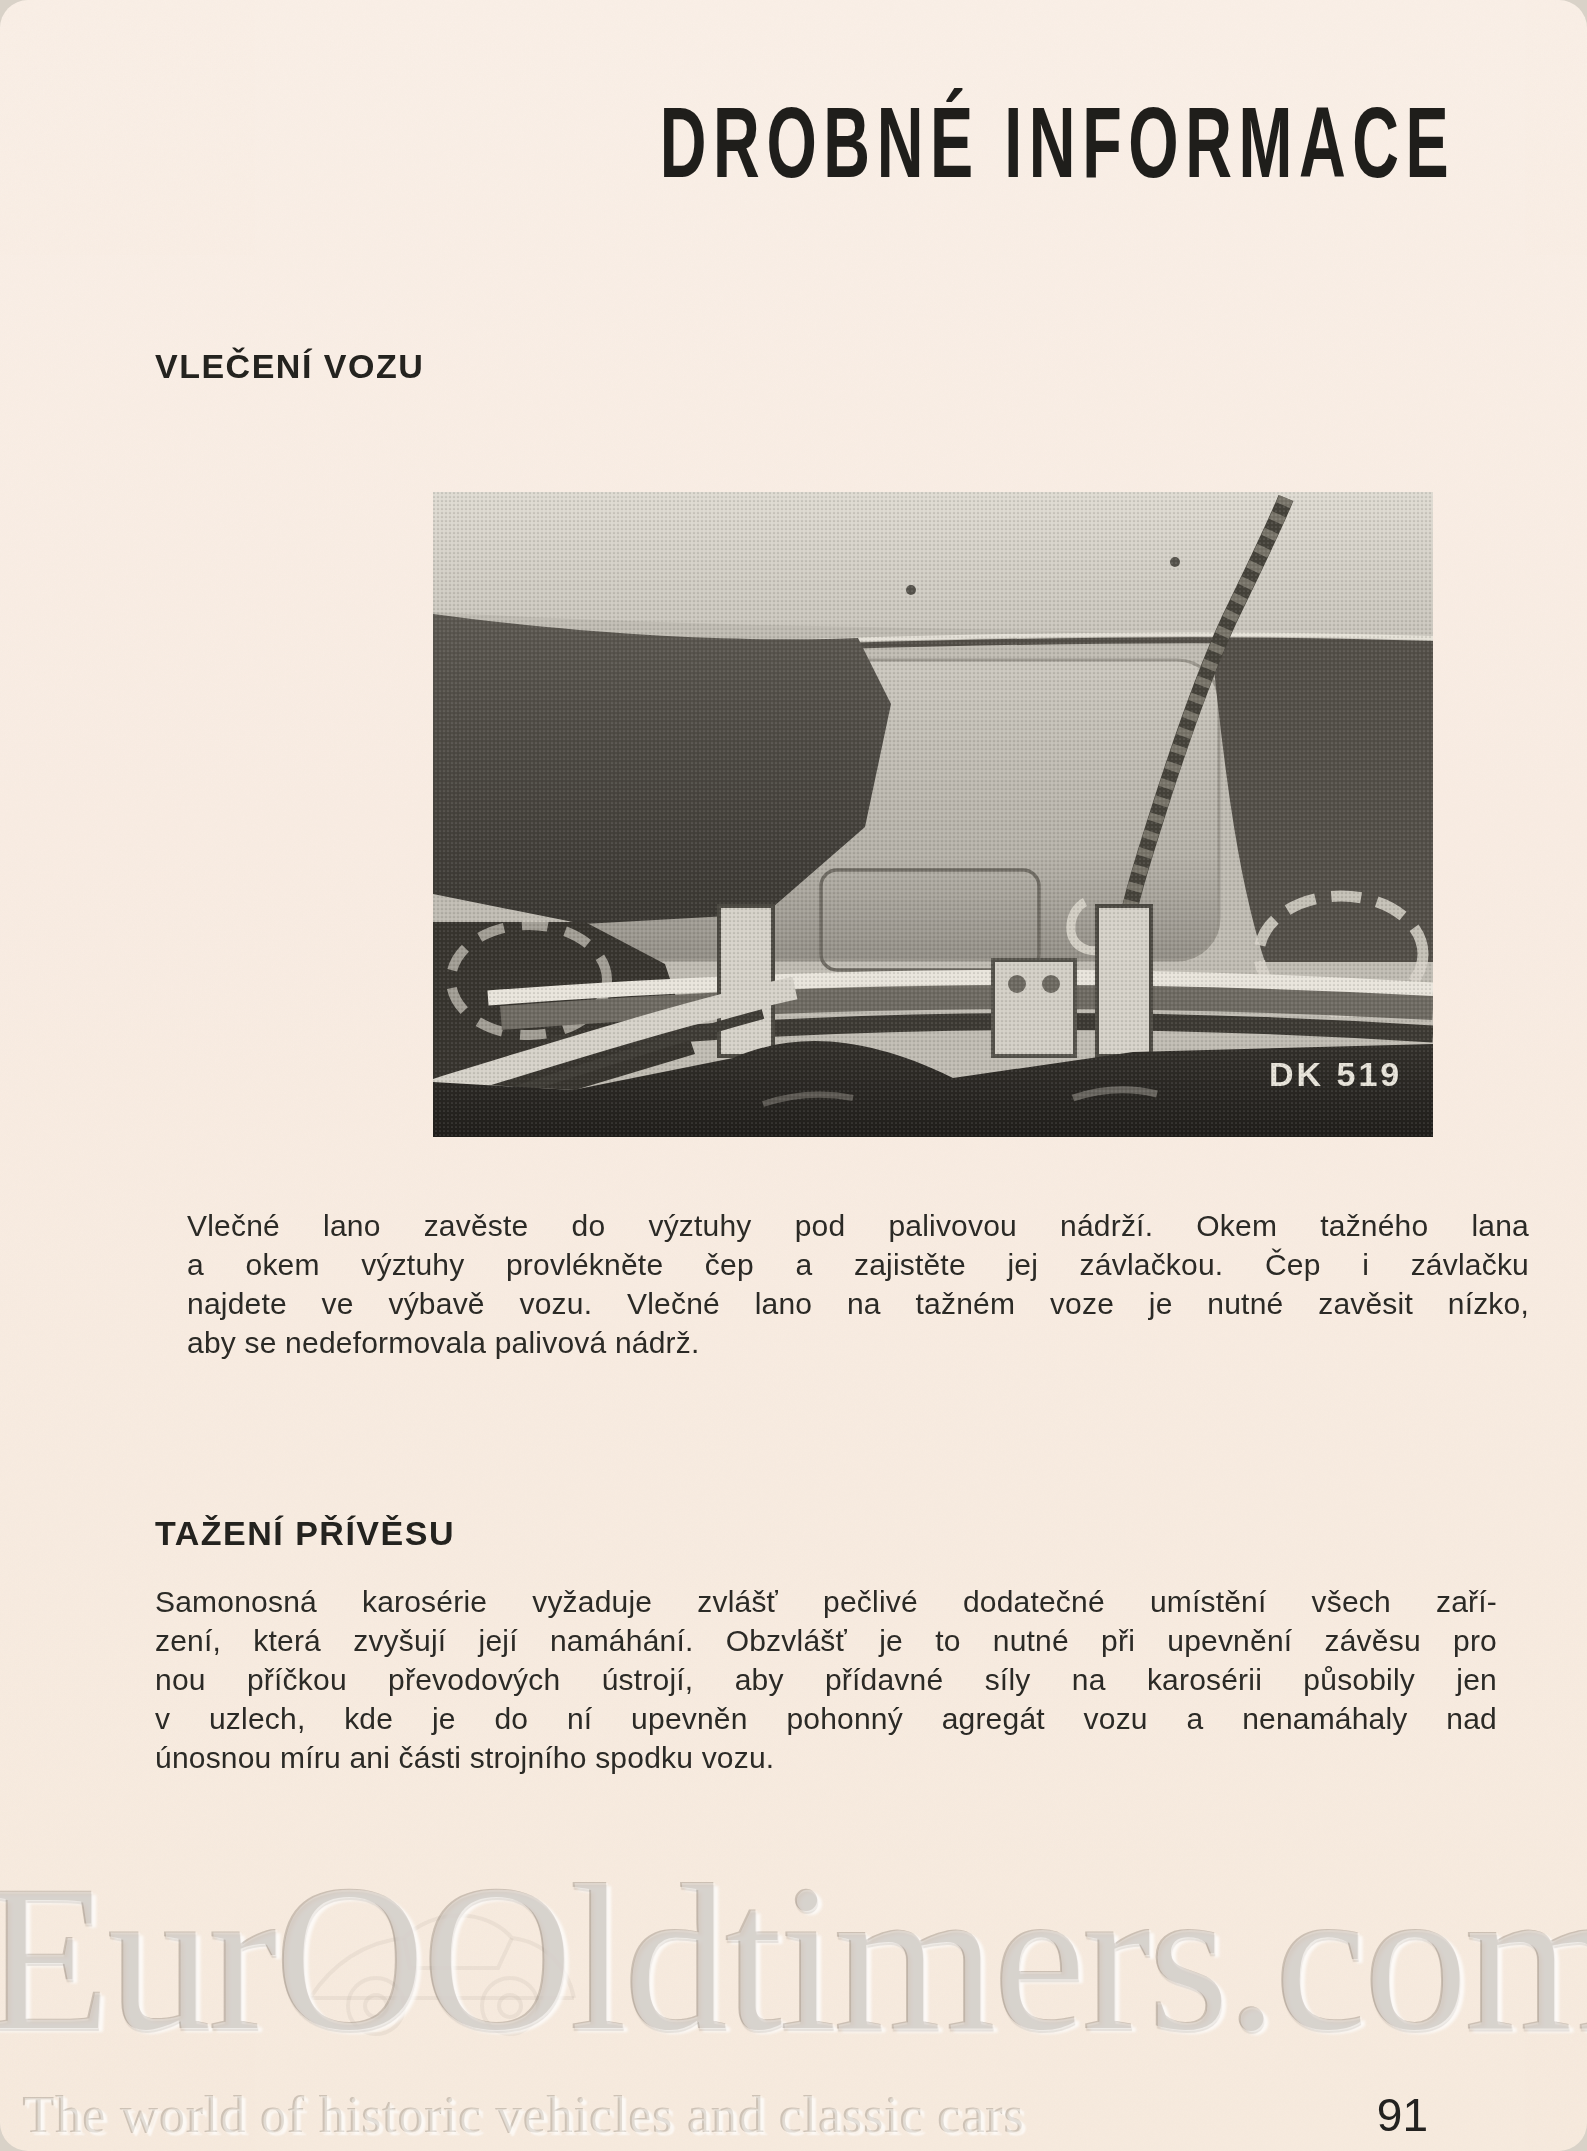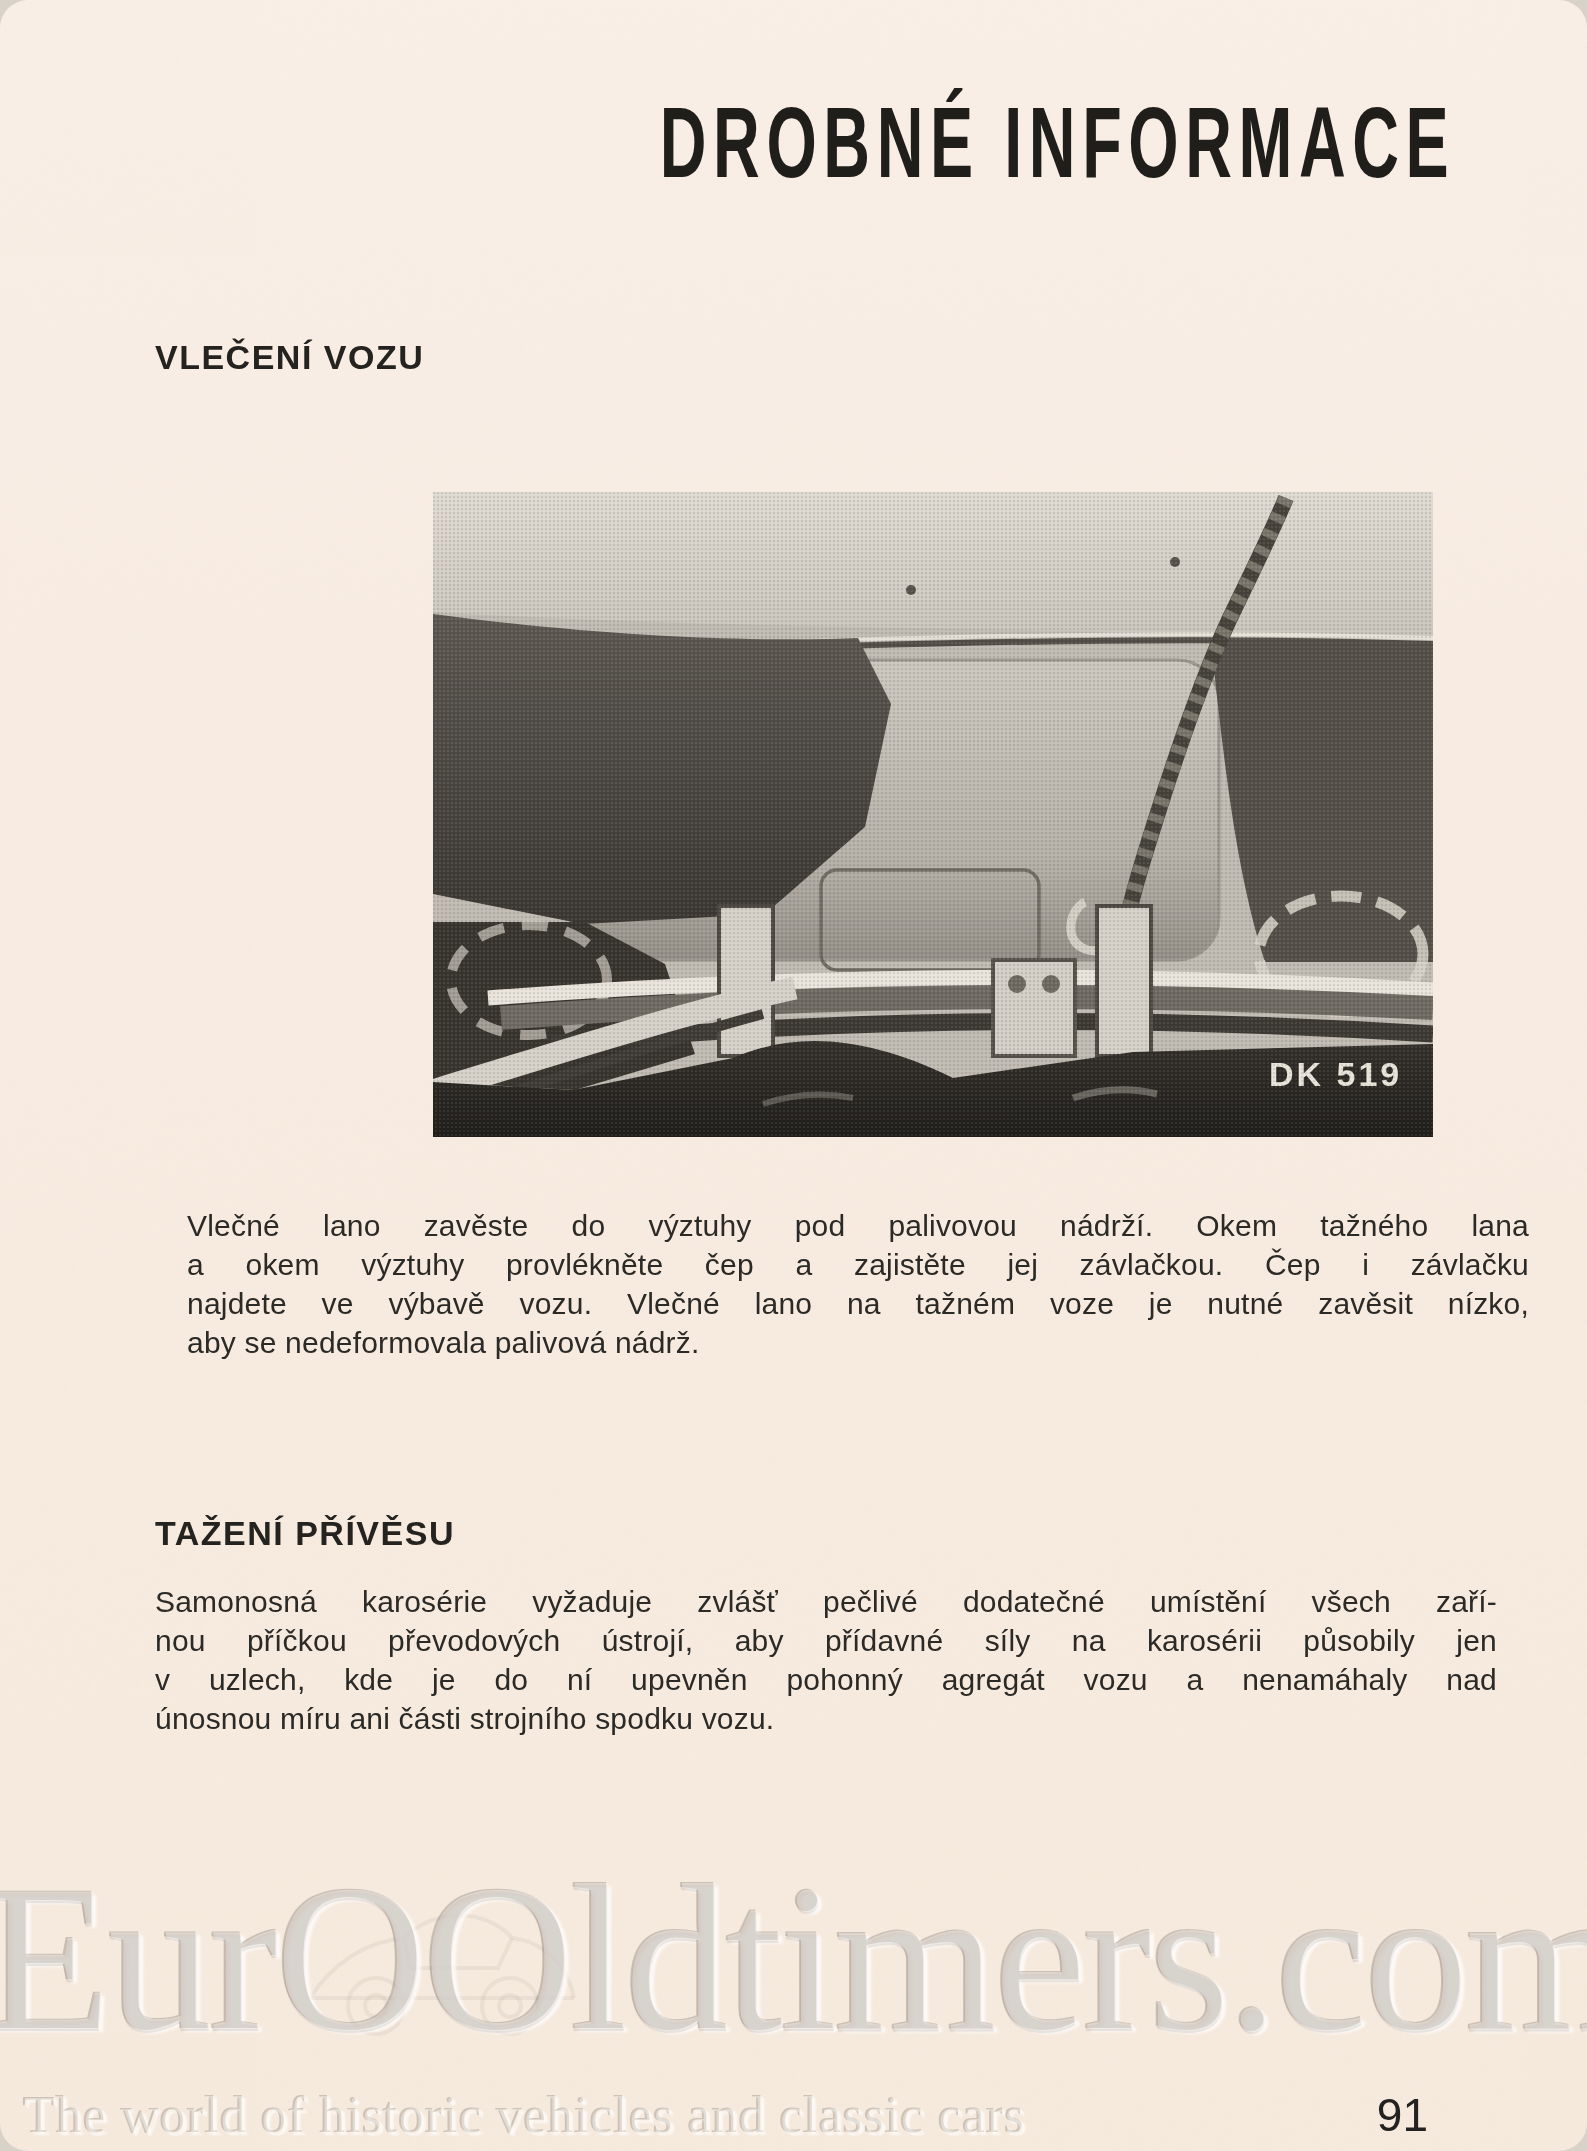--- a/index.html
+++ b/index.html
@@ -18,21 +18,21 @@
     position:absolute;top:92px;right:132px;
     font-size:98px;font-weight:700;line-height:1;
     letter-spacing:10px;color:#1f1e1b;white-space:nowrap;
     transform:scaleX(.66) scaleY(1.02);transform-origin:100% 0;
   }
   .sec-heading{
     position:absolute;left:155px;
     font-size:34px;font-weight:700;letter-spacing:1.5px;
     color:#24231f;white-space:nowrap;
   }
-  .heading-1{top:338px;}
+  .heading-1{top:347px;}
   .heading-2{top:1514px;}
   .figure{position:absolute;left:433px;top:492px;width:1000px;height:645px;}
   .figure svg{display:block;width:100%;height:100%;}
   .para{position:absolute;left:155px;width:1342px;font-size:30px;line-height:39px;color:#2b2a26;}
   .para-1{top:1206px;margin-left:32px;}
   .para-2{top:1582px;}
   .pline{text-align:justify;text-align-last:justify;letter-spacing:.2px;}
   .pline.last{text-align-last:left;}
   .wm-big{
     position:absolute;left:-16px;top:1853px;
@@ -153,20 +153,21 @@
     <div class="pline">Vlečné lano zavěste do výztuhy pod palivovou nádrží. Okem tažného lana</div>
     <div class="pline">a okem výztuhy provlékněte čep a zajistěte jej závlačkou. Čep i závlačku</div>
     <div class="pline">najdete ve výbavě vozu. Vlečné lano na tažném voze je nutné zavěsit nízko,</div>
     <div class="pline last">aby se nedeformovala palivová nádrž.</div>
   </div>
 
   <div class="sec-heading heading-2">TAŽENÍ PŘÍVĚSU</div>
 
   <div class="para para-2">
     <div class="pline">Samonosná karosérie vyžaduje zvlášť pečlivé dodatečné umístění všech zaří-</div>
+    <div class="pline">zení, která zvyšují její namáhání. Obzvlášť je to nutné při upevnění závěsu pro</div>
     <div class="pline">nou příčkou převodových ústrojí, aby přídavné síly na karosérii působily jen</div>
     <div class="pline">v uzlech, kde je do ní upevněn pohonný agregát vozu a nenamáhaly nad</div>
     <div class="pline last">únosnou míru ani části strojního spodku vozu.</div>
   </div>
 
   <svg class="wm-car" viewBox="0 0 300 180" xmlns="http://www.w3.org/2000/svg">
     <g fill="none" stroke="rgba(116,106,96,0.17)" stroke-width="4">
       <path d="M18,126 C40,92 72,70 112,66 C142,36 194,36 220,66 C254,70 276,96 282,126"></path>
       <path d="M18,126 L282,126"></path>
       <circle cx="84" cy="134" r="28"></circle>

